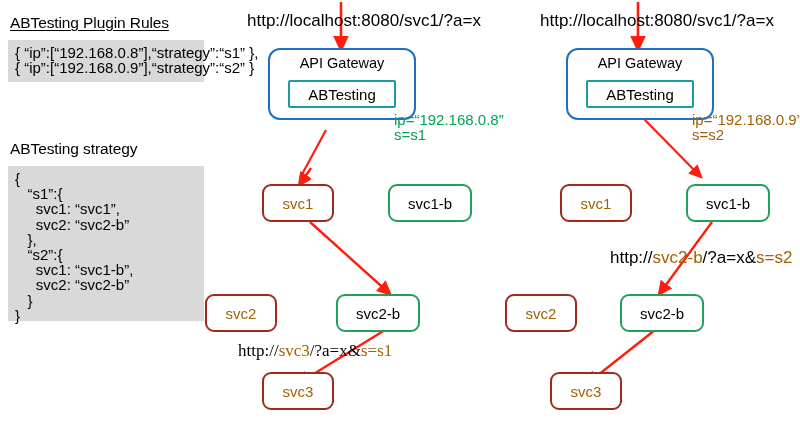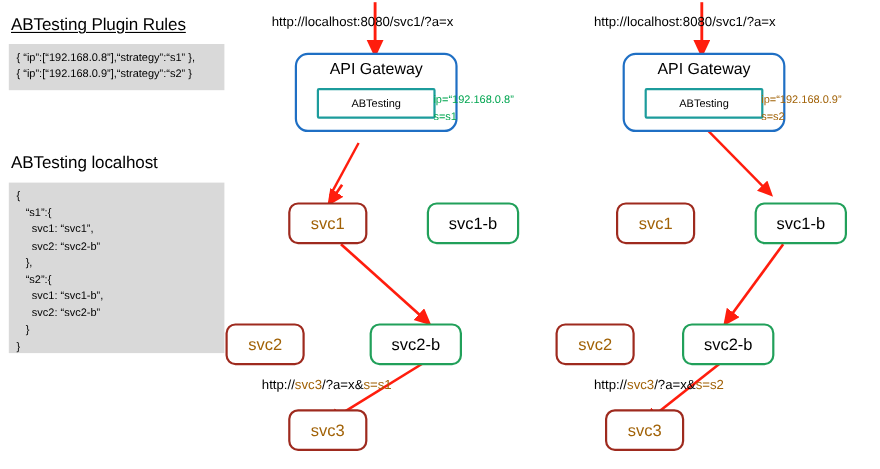--- a/index.html
+++ b/index.html
@@ -11,44 +11,44 @@
   #canvas{position:absolute;left:0;top:0;width:716px;height:426px;}
   svg.arrows{position:absolute;left:0;top:0;width:800px;height:426px;pointer-events:none;}
 
   
   .legend-title{
     position:absolute;font-size:15.5px;letter-spacing:-0.1px;white-space:nowrap;
   }
   .legend-title.underline{text-decoration:underline;text-underline-offset:2px;}
   .code-box{
     position:absolute;background:#d9d9d9;color:#000;
-    font-size:10px;line-height:15.2px;white-space:pre;
+    font-size:15px;line-height:15.2px;white-space:pre;
     padding:5px 7px 6px 7px;box-sizing:border-box;
   }
 
   
   .node{
     position:absolute;box-sizing:border-box;background:#ffffff;
     display:flex;align-items:center;justify-content:center;
     font-size:15px;border-radius:9px;
   }
   .node.red{border:2.2px solid #9e2a1e;}
   .node.green{border:2.2px solid #21a05a;}
   .node.gw{
     border:2px solid #1f6fc4;border-radius:12px;
     align-items:flex-start;justify-content:center;
     font-size:14.5px;padding-top:5px;
   }
-  .node.teal{border:2px solid #1c9c9c;border-radius:2px;font-size:10px;}
+  .node.teal{border:2px solid #1c9c9c;border-radius:2px;font-size:15px;}
 
   
   .lbl{
-    position:absolute;white-space:nowrap;font-size:12px;line-height:17px;
+    position:absolute;white-space:nowrap;font-size:17px;line-height:17px;
   }
-  .lbl.small{font-size:10px;line-height:15px;}
+  .lbl.small{font-size:15px;line-height:15px;margin-top:28px;}
   .red{color:#a16207;}
   .green-t{color:#00a550;}
   .blk{color:#000000;}
 </style>
 </head>
 <body>
 
 <div id="canvas">
 
   <svg class="arrows" viewBox="0 0 800 426">
@@ -67,21 +67,21 @@
     <line x1="638" y1="2" x2="638" y2="48" stroke="#ff1d0d" stroke-width="2.6" marker-end="url(#ah)"></line>
     <line x1="643" y1="118" x2="700" y2="176" stroke="#ff1d0d" stroke-width="2.2" marker-end="url(#ah)"></line>
     <line x1="712" y1="222" x2="660" y2="293" stroke="#ff1d0d" stroke-width="2.4" marker-end="url(#ah)"></line>
     <line x1="655" y1="330" x2="588" y2="383" stroke="#ff1d0d" stroke-width="2.4" marker-end="url(#ah)"></line>
   </svg>
 
   <div class="legend-title underline" style="left:10px;top:14px;">ABTesting Plugin Rules</div>
   <div class="code-box" style="left:8px;top:40px;width:196px;height:42px;">{ “ip”:[“192.168.0.8”],“strategy”:“s1” },
 { “ip”:[“192.168.0.9”],“strategy”:“s2” }</div>
 
-  <div class="legend-title" style="left:10px;top:140px;">ABTesting localhost</div>
+  <div class="legend-title" style="left:10px;top:140px;">ABTesting strategy</div>
   <div class="code-box" style="left:8px;top:166px;width:196px;height:155px;">{
    “s1”:{
      svc1: “svc1”,
      svc2: “svc2-b”
    },
    “s2”:{
      svc1: “svc1-b”,
      svc2: “svc2-b”
    }
 }</div>
@@ -107,21 +107,21 @@
   </div>
 
 
   <div class="node red" style="left:205px;top:294px;width:72px;height:38px;">
     <span>svc2</span>
   </div>
   <div class="node green" style="left:336px;top:294px;width:84px;height:38px;">
     <span>svc2-b</span>
   </div>
 
-  <div class="lbl" style="left:238px;top:342px;">
+  <div class="lbl" style="left:238px;top:342px;font-family:Liberation Serif, serif;">
     <span class="blk">http://</span><span class="red">svc3</span><span class="blk">/?a=x&amp;</span><span class="red">s=s1</span>
   </div>
 
   <div class="node red" style="left:262px;top:372px;width:72px;height:38px;">
     <span>svc3</span>
   </div>
 
   <div class="lbl" style="left:540px;top:12px;">http://localhost:8080/svc1/?a=x</div>
 
   <div class="node gw" style="left:566px;top:48px;width:148px;height:72px;">
@@ -135,29 +135,29 @@
   <div class="lbl small red" style="left:692px;top:99px;">s=s2</div>
 
 
   <div class="node red" style="left:560px;top:184px;width:72px;height:38px;">
     <span>svc1</span>
   </div>
   <div class="node green" style="left:686px;top:184px;width:84px;height:38px;">
     <span>svc1-b</span>
   </div>
 
+  <div class="lbl" style="left:610px;top:249px;">
+    <span class="blk">http://</span><span class="red">svc2-b</span><span class="blk">/?a=x&amp;</span><span class="red">s=s2</span>
+  </div>
 
   <div class="node red" style="left:505px;top:294px;width:72px;height:38px;">
     <span>svc2</span>
   </div>
   <div class="node green" style="left:620px;top:294px;width:84px;height:38px;">
     <span>svc2-b</span>
   </div>
 
-  <div class="lbl" style="left:540px;top:342px;">
-    <span class="blk">http://</span><span class="red">svc3</span><span class="blk">/?a=x&amp;</span><span class="red">s=s2</span>
-  </div>
 
   <div class="node red" style="left:550px;top:372px;width:72px;height:38px;">
     <span>svc3</span>
   </div>
 
 </div>
 
 </body></html>

